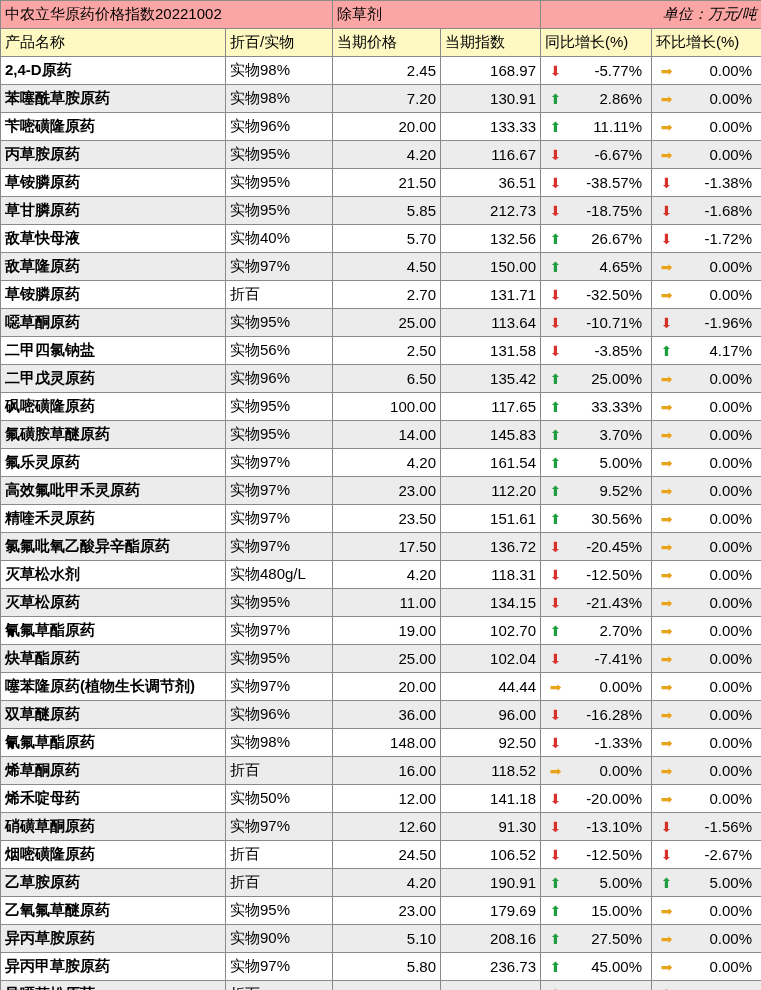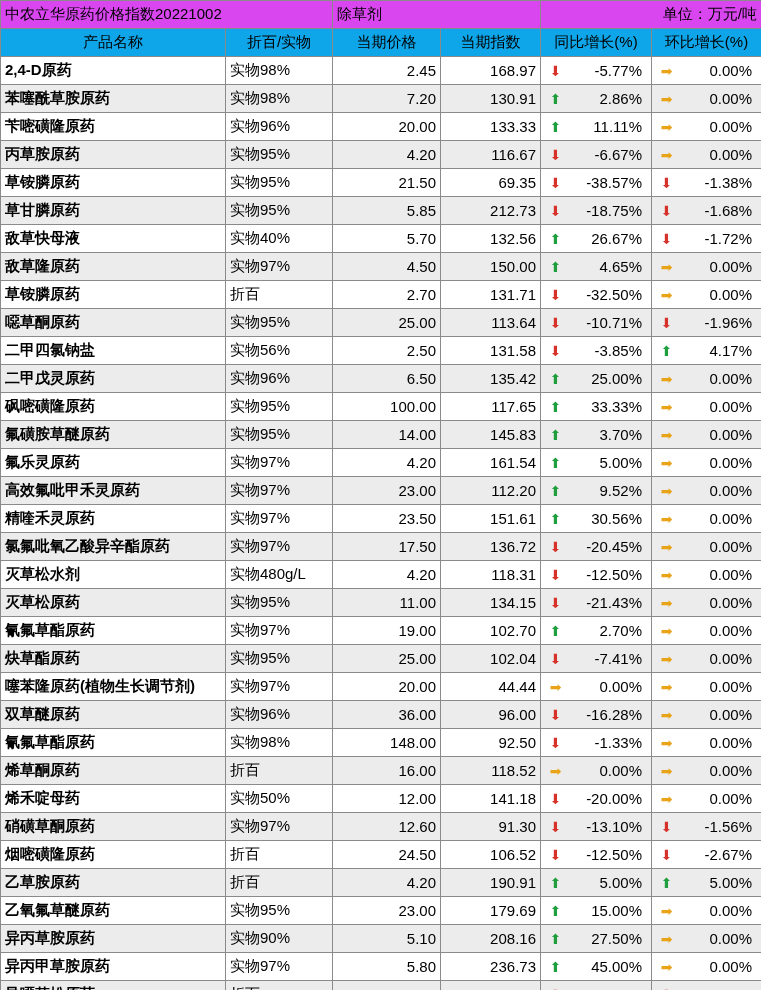--- a/index.html
+++ b/index.html
@@ -24,30 +24,30 @@
     height: 27px;
     font-size: 15px;
     overflow: hidden;
     white-space: nowrap;
   }
   
   .title-row td {
     border: 1px solid #8a8a8a;
     height: 30px;
     font-size: 16px;
-    background: #d946ef;
+    background: #fca5a5;
   }
   .title-left { text-align: left; }
   .title-center { text-align: left; }
-  .title-right { text-align: right; }
+  .title-right { text-align: right; font-style: italic; }
 
   
   .head-row td {
-    background: #0ea5e9;
-    text-align: center;
+    background: #fef9c3;
+    text-align: left;
     font-size: 15px;
     height: 28px;
   }
 
   tr.alt td { background: #ececec; }
   tr.norm td { background: #ffffff; }
 
   .c-name { text-align: left; font-weight: bold; }
   .c-spec { text-align: left; margin-left: 43px; }
   .c-price { text-align: right; padding-right: 6px; }
@@ -179,21 +179,21 @@
             <div class="pct-cell">
               <span class="arrow flat">➡</span>
               <span class="pct-val">0.00%</span>
             </div>
           </td>
         </tr>
         <tr class="norm">
           <td class="c-name">草铵膦原药</td>
           <td class="c-spec">实物95%</td>
           <td class="c-price">21.50</td>
-          <td class="c-index">69.35</td>
+          <td class="c-index">36.51</td>
           <td class="c-yoy">
             <div class="pct-cell">
               <span class="arrow down">⬇</span>
               <span class="pct-val">-38.57%</span>
             </div>
           </td>
           <td class="c-mom">
             <div class="pct-cell">
               <span class="arrow down">⬇</span>
               <span class="pct-val">-1.38%</span>

